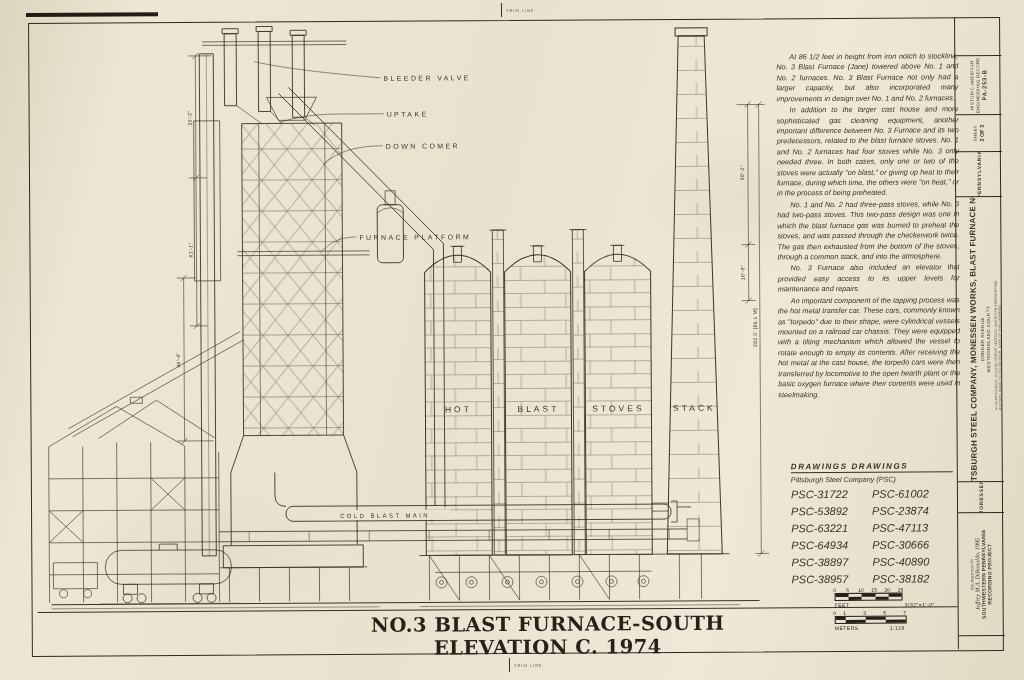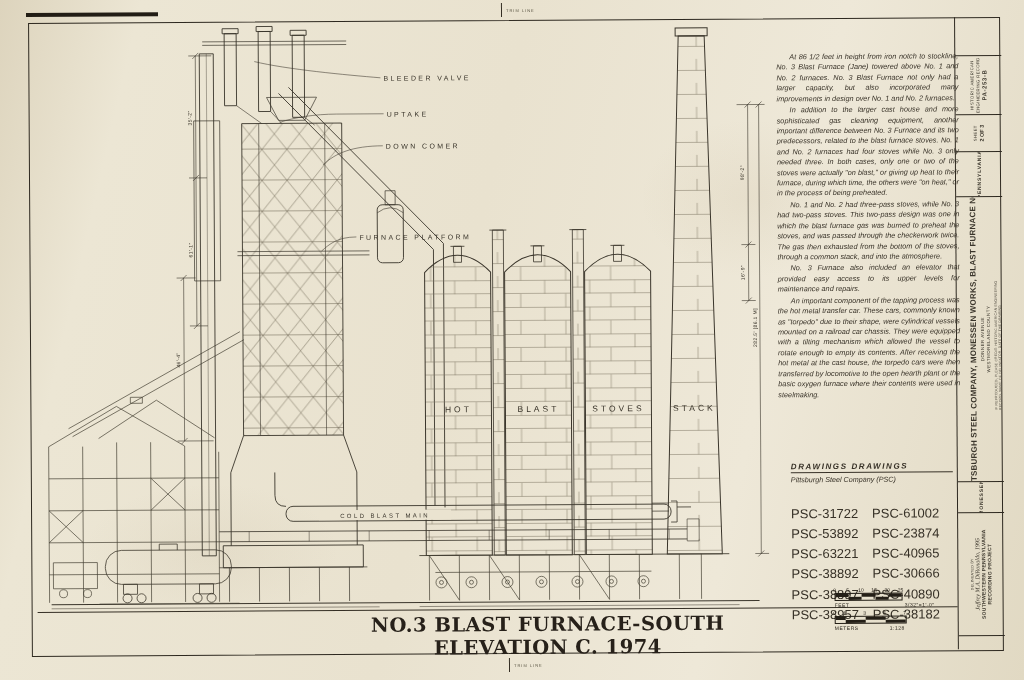--- a/index.html
+++ b/index.html
@@ -13,22 +13,22 @@
   .regbar{position:absolute;left:28px;top:10px;width:132px;height:4px;background:#221d15;}
   .trim{position:absolute;font-size:4px;letter-spacing:1px;color:#55503f;}
   
   #notes{position:absolute;left:778px;top:54px;width:182px;font-size:7.3px;line-height:1.43;
     font-style:italic;text-align:justify;color:#373127;}
   #notes p{margin:0 0 1px 0;text-indent:13px;}
   
   #refs{position:absolute;left:790px;top:464px;width:162px;color:#373127;}
   #refs .rhead{font-size:8px;font-weight:bold;font-style:italic;letter-spacing:1.6px;
     border-bottom:1px solid #373127;padding-bottom:1px;margin-bottom:2px;}
-  #refs .rsub{font-size:7.2px;font-style:italic;margin-bottom:20px;}
-  #refs .rrow{display:flex;font-size:13px;line-height:1.55;}
+  #refs .rsub{font-size:7.2px;font-style:italic;margin-bottom:2px;}
+  #refs .rrow{display:flex;font-size:11px;font-style:italic;line-height:1.55;}
   #refs .rrow span{width:50%;}
   
   #scalebar{position:absolute;left:833px;top:589px;width:112px;font-size:5px;color:#241f17;}
   .ticks{position:relative;height:6px;}
   .ticks span{position:absolute;transform:translateX(-50%);}
   .sbar{position:relative;height:6px;border:0.8px solid #241f17;}
   .sbar div{position:absolute;background:#241f17;height:3px;}
   .sbar div.up{top:0;} .sbar div.dn{bottom:0;}
   .slabels{display:flex;justify-content:space-between;margin-top:1px;font-size:5px;letter-spacing:0.5px;}
   
@@ -257,24 +257,24 @@
     <div class="rrow">
         <span>PSC-31722</span>
         <span>PSC-61002</span>
       </div>
     <div class="rrow">
         <span>PSC-53892</span>
         <span>PSC-23874</span>
       </div>
     <div class="rrow">
         <span>PSC-63221</span>
-        <span>PSC-40965</span>
-      </div>
-    <div class="rrow">
-        <span>PSC-38892</span>
+        <span>PSC-47113</span>
+      </div>
+    <div class="rrow">
+        <span>PSC-64934</span>
         <span>PSC-30666</span>
       </div>
     <div class="rrow">
         <span>PSC-38897</span>
         <span>PSC-40890</span>
       </div>
     <div class="rrow">
         <span>PSC-38957</span>
         <span>PSC-38182</span>
       </div>

